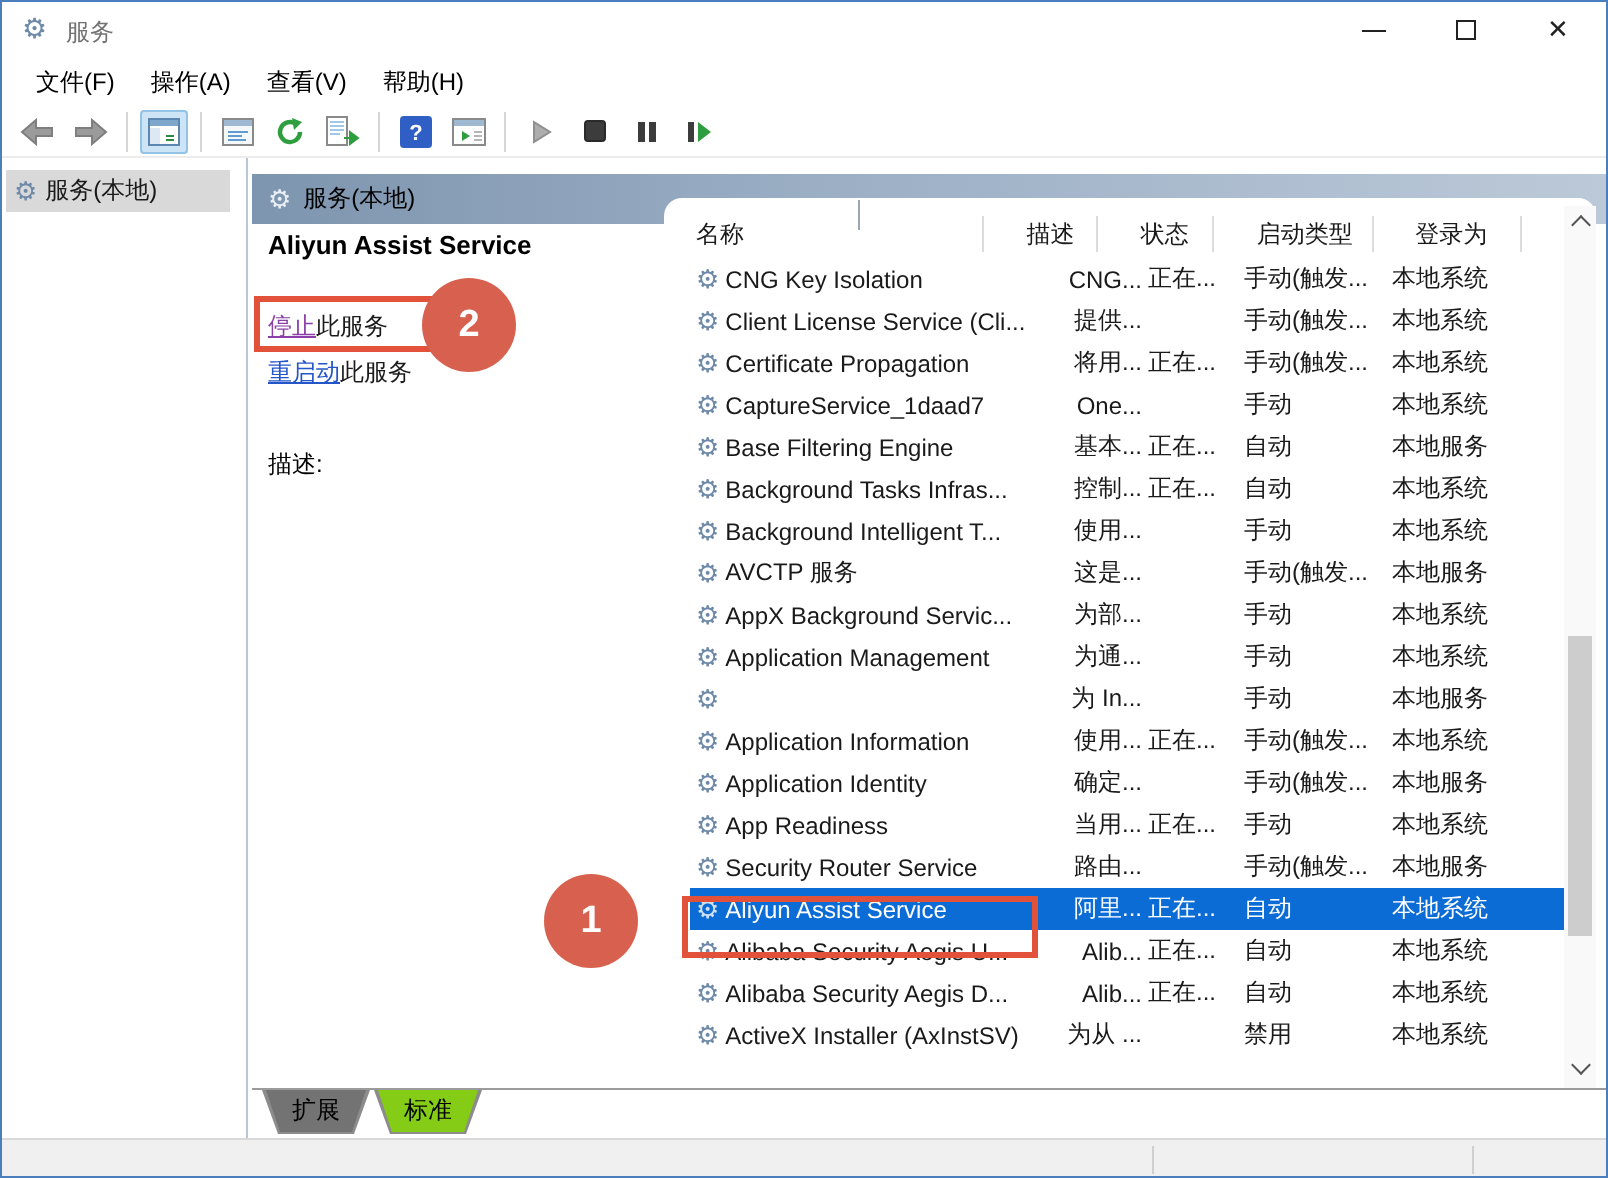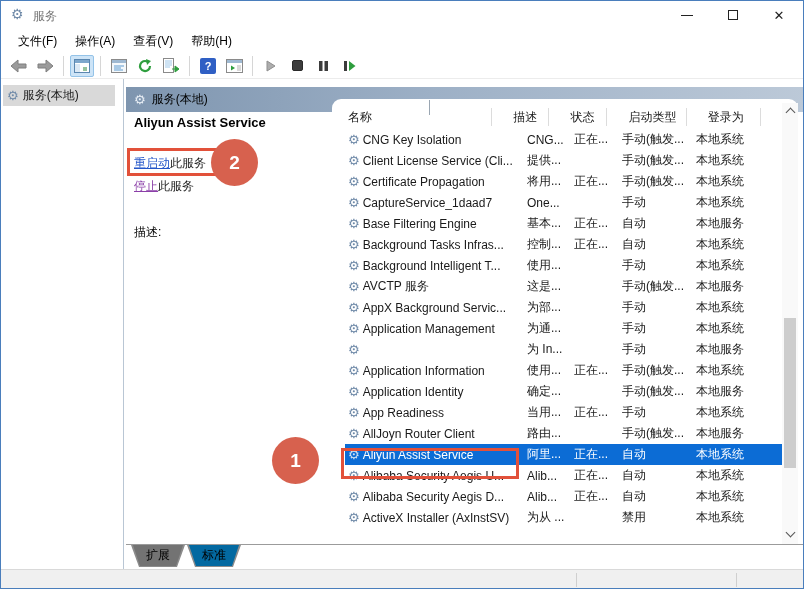--- a/index.html
+++ b/index.html
@@ -57,40 +57,40 @@
   .col-status { width:48px; }
   .col-startup { width:74px; }
   .col-logon { width:68px; }
   .col-fill { flex:1; border-right:none; }
 
   .lv-rows { position:absolute; left:13px; top:30px; right:16px; bottom:0; overflow:hidden; }
   .lv-row { display:flex; height:21px; align-items:center; white-space:nowrap; }
   .lv-cell { overflow:hidden; padding-left:3px; }
   .cell-name { width:179px; display:flex; align-items:center; gap:3px; }
   .cell-name .gear { color:#6f8aa8; font-size:13px; flex:0 0 auto; }
-  .cell-desc { width:47px; } .cell-status { width:48px; } .cell-startup { width:74px; } .cell-logon { width:68px; }
+  .cell-desc { width:47px;text-align:right; } .cell-status { width:48px; } .cell-startup { width:74px; } .cell-logon { width:68px; }
   .lv-row.selected { background:#0c6cd5; color:#fff; }
   .lv-row.selected .gear { color:#cfe0f0; }
 
   
   .lv-scroll { position:absolute; right:0; top:4px; bottom:0; width:16px; background:#f9f9f9; }
   .lv-scroll .arrow { position:absolute; left:0; width:16px; height:16px; display:flex; align-items:center; justify-content:center; color:#555; }
   .lv-scroll .arrow.up { top:0; }
   .lv-scroll .arrow.down { bottom:2px; }
   .lv-thumb { position:absolute; left:2px; width:12px; top:215px; height:150px; background:#cdcdcd; }
   .chev { width:7px; height:7px; border-left:1px solid #555; border-bottom:1px solid #555; }
   .chev.up { transform:rotate(135deg); margin-top:3px; }
   .chev.down { transform:rotate(-45deg); margin-bottom:3px; }
   .chev.sort { width:6px; height:6px; border-color:#9aa6b2; transform:rotate(-45deg); }
 
   
   .tab-strip { position:absolute; left:0; bottom:0; width:679px; height:25px; background:#fff; border-top:1px solid #9b9b9b; display:flex; padding-left:5px; }
   .tab { position:relative; height:22px; margin-right:2px; background:#8c8c8c; clip-path:polygon(0 0,100% 0,calc(100% - 8px) 100%,8px 100%); padding:0 1px 1px 1px; }
   .tab-inner { height:21px; background:#737373; clip-path:polygon(1px 0,calc(100% - 1px) 0,calc(100% - 8px) 100%,8px 100%); display:flex; align-items:center; justify-content:center; padding:0 14px; color:#000; }
-  .tab.inactive .tab-inner { background:#0369a1; }
+  .tab.inactive .tab-inner { background:#84cc16; }
 
   
   .statusbar { position:absolute; left:0; top:568px; width:804px; height:21px; background:#f0f0f0; border-top:1px solid #d9d9d9; }
   .sb-div { position:absolute; top:3px; bottom:3px; width:1px; background:#cfcfcf; }
   .sb-div.d1 { left:575px; } .sb-div.d2 { left:735px; }
 
   
   .ann-rect { position:absolute; border:3px solid #e2513a; background:transparent; }
   .ann-rect.r2 { left:126px; top:147px; width:106px; height:28px; }
   .ann-rect.r1 { left:340px; top:447px; width:178px; height:31px; }
@@ -372,21 +372,21 @@
                 <span class="txt-name">App Readiness</span>
               </div>
     <div class="lv-cell cell-desc">当用...</div>
     <div class="lv-cell cell-status">正在...</div>
     <div class="lv-cell cell-startup">手动</div>
     <div class="lv-cell cell-logon">本地系统</div>
   </div>
             <div class="lv-row">
     <div class="lv-cell cell-name">
                 <span class="gear">⚙</span>
-                <span class="txt-name">AllJoyn Router Client</span>
+                <span class="txt-name">Security Router Service</span>
               </div>
     <div class="lv-cell cell-desc">路由...</div>
     <div class="lv-cell cell-status"></div>
     <div class="lv-cell cell-startup">手动(触发...</div>
     <div class="lv-cell cell-logon">本地服务</div>
   </div>
             <div class="lv-row selected">
     <div class="lv-cell cell-name">
                 <span class="gear">⚙</span>
                 <span class="txt-name">Aliyun Assist Service</span>
@@ -436,24 +436,24 @@
           <div class="arrow down">
               <span class="chev down"></span>
             </div>
         </div>
       </div>
 
       <div class="service-detail">
         <div class="detail-title">Aliyun Assist Service</div>
         <div class="detail-links">
           <div>
+            <a class="link-stop">停止</a><span>此服务</span>
+          </div>
+          <div>
             <a class="link-restart">重启动</a><span>此服务</span>
-          </div>
-          <div>
-            <a class="link-stop">停止</a><span>此服务</span>
           </div>
         </div>
         <div class="detail-desc">
           <div>描述:</div>
         </div>
       </div>
 
       <div class="tab-strip">
         <div class="tab">
             <div class="tab-inner">扩展</div>

